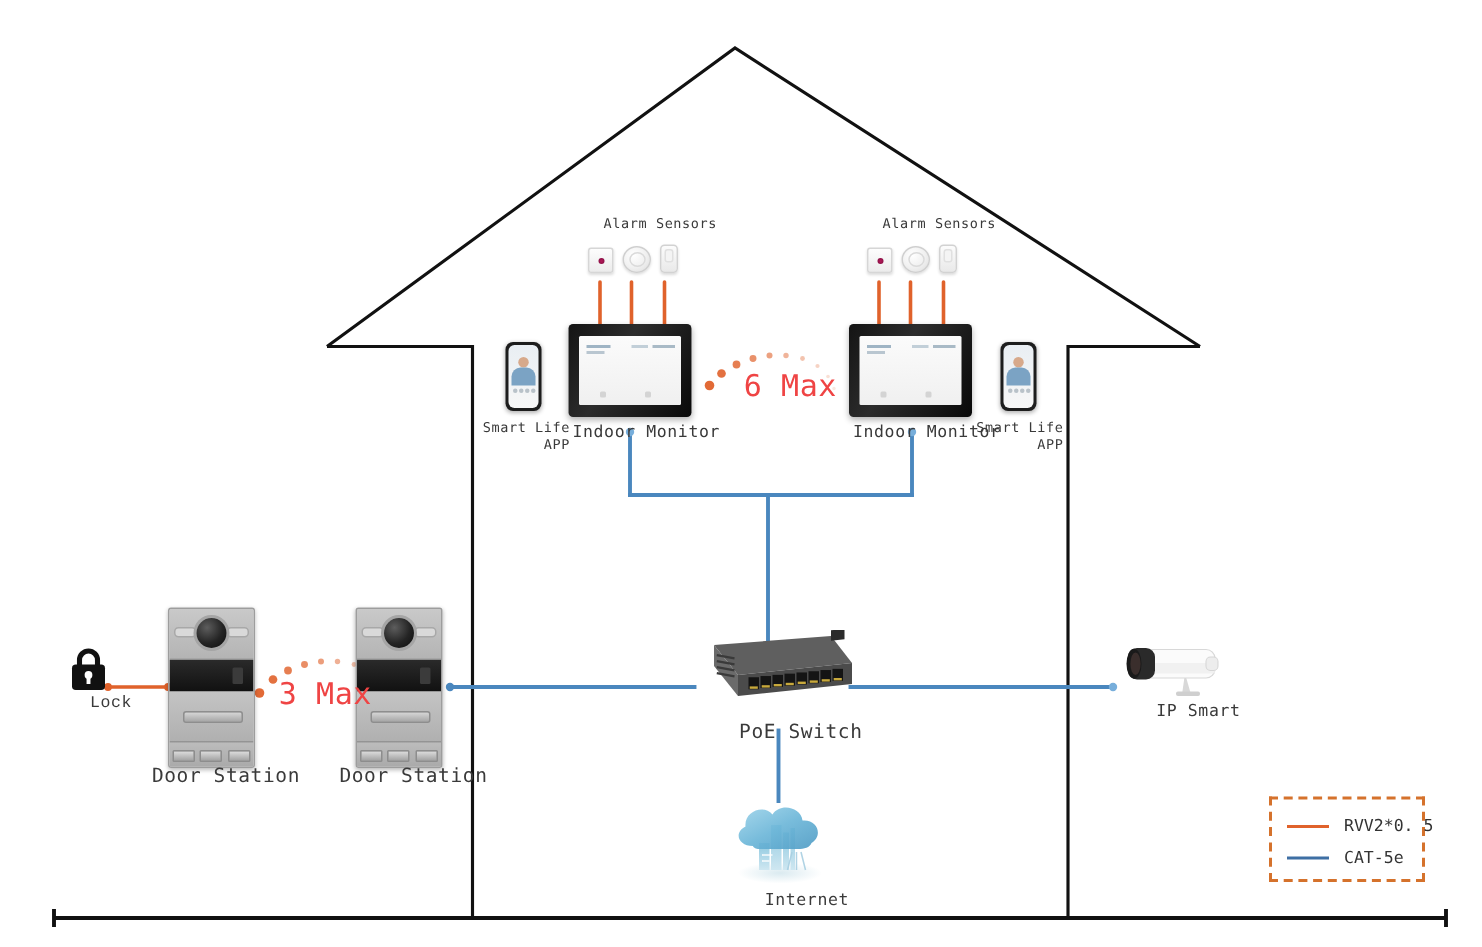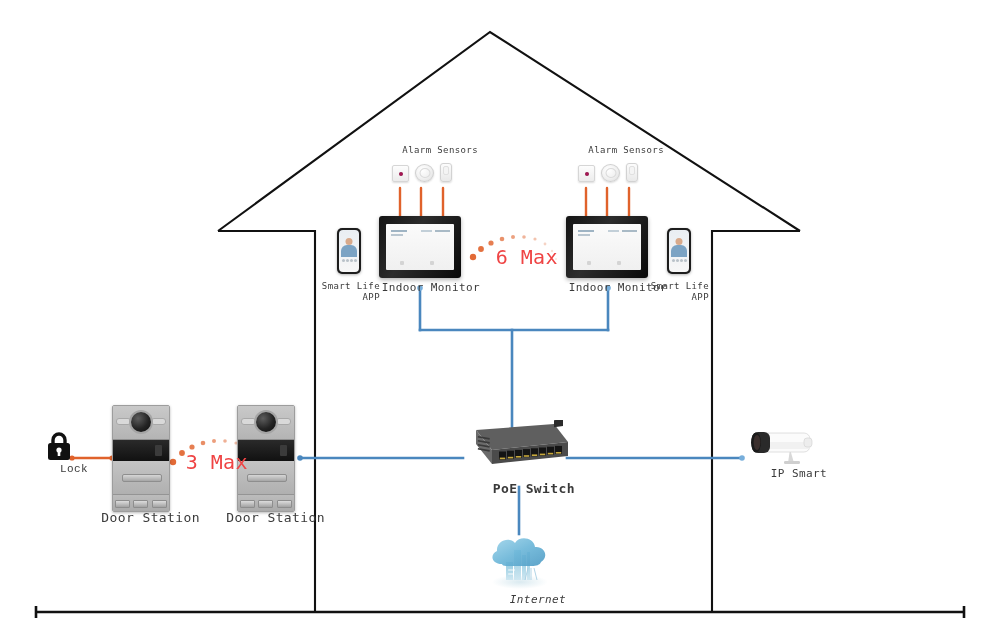--- a/index.html
+++ b/index.html
@@ -436,21 +436,21 @@
         <rect x="81.8" y="33.6" width="5.4" height="1.6" fill="#c8a93c"></rect>
         <rect x="89" y="26.7" width="7" height="8" fill="#141414"></rect>
         <rect x="89.8" y="32.8" width="5.4" height="1.6" fill="#c8a93c"></rect>
         <rect x="97" y="25.9" width="7" height="8" fill="#141414"></rect>
         <rect x="97.8" y="32.0" width="5.4" height="1.6" fill="#c8a93c"></rect>
       </g>
 
       <rect x="96" y="12" width="9" height="7" fill="#2b2b2b" transform="skewY(-7)"></rect>
     </svg>
   </div>
-  <div class="lbl lbl-lg" style="left:453px; top:481px; width:122px; font-weight:bold;">PoE Switch</div>
+  <div class="lbl lbl-lg" style="left:453px; top:481px; width:122px; font-weight:normal;">PoE Switch</div>
 
   <div class="node" style="left:484px; top:530px;">
     <svg width="72" height="62" viewBox="0 0 72 62">
       <defs>
         <linearGradient id="cg" x1="0" y1="0" x2="1" y2="1">
           <stop offset="0%" stop-color="#9fd4ea"></stop>
           <stop offset="50%" stop-color="#6cb6d8"></stop>
           <stop offset="100%" stop-color="#4f9bc4"></stop>
         </linearGradient>
         <linearGradient id="bg2" x1="0" y1="0" x2="0" y2="1">
@@ -478,34 +478,44 @@
         <line x1="24" y1="40" x2="31" y2="40"></line>
         <line x1="24" y1="44" x2="29" y2="44"></line>
       </g>
       <g stroke="#a8cfe2" stroke-width="1" opacity="0.9">
         <line x1="44" y1="38" x2="41" y2="50"></line>
         <line x1="47" y1="38" x2="47" y2="50"></line>
         <line x1="50" y1="38" x2="53" y2="50"></line>
       </g>
     </svg>
   </div>
-  <div class="lbl lbl-md" style="left:476px; top:593px; width:90px;font-style:italic;">Internet</div>
+  <div class="lbl lbl-md" style="left:476px; top:593px; width:90px;">Internet</div>
 
   <div class="node" style="left:744px; top:423px;">
     <svg width="72" height="42" viewBox="0 0 72 42">
 
       <path d="M46 26 L50 40 L44 40 Z" fill="#d8d8d8"></path>
       <rect x="40" y="38" width="16" height="3" rx="1.3" fill="#cfcfcf"></rect>
 
       <rect x="16" y="10" width="50" height="19" rx="6" fill="#fbfbfb" stroke="#d8d8d8" stroke-width="0.8"></rect>
       <rect x="16" y="19" width="50" height="7" fill="#efefef" opacity="0.8"></rect>
 
       <rect x="8" y="9" width="18" height="21" rx="6" fill="#2a2a2a"></rect>
       <ellipse cx="12" cy="19.5" rx="5" ry="10" fill="#1a1a1a"></ellipse>
       <ellipse cx="13" cy="19.5" rx="3.4" ry="7.5" fill="#3a2e2c"></ellipse>
 
       <rect x="60" y="15" width="8" height="9" rx="3" fill="#ededed" stroke="#d6d6d6" stroke-width="0.7"></rect>
     </svg>
   </div>
   <div class="lbl lbl-md" style="left:735px; top:467px; width:92px;">IP Smart</div>
 
+  <div class="legend" style="left:846px; top:531px; width:104px; height:57px;">
+    <div class="legend-row">
+      <span class="legend-swatch" style="background:#E0622B;"></span>
+      <span class="legend-text">RVV2*0. 5</span>
+    </div>
+    <div class="legend-row">
+      <span class="legend-swatch" style="background:#3E6FA4;"></span>
+      <span class="legend-text">CAT-5e</span>
+    </div>
+  </div>
 
 </div>
 
 </body></html>

